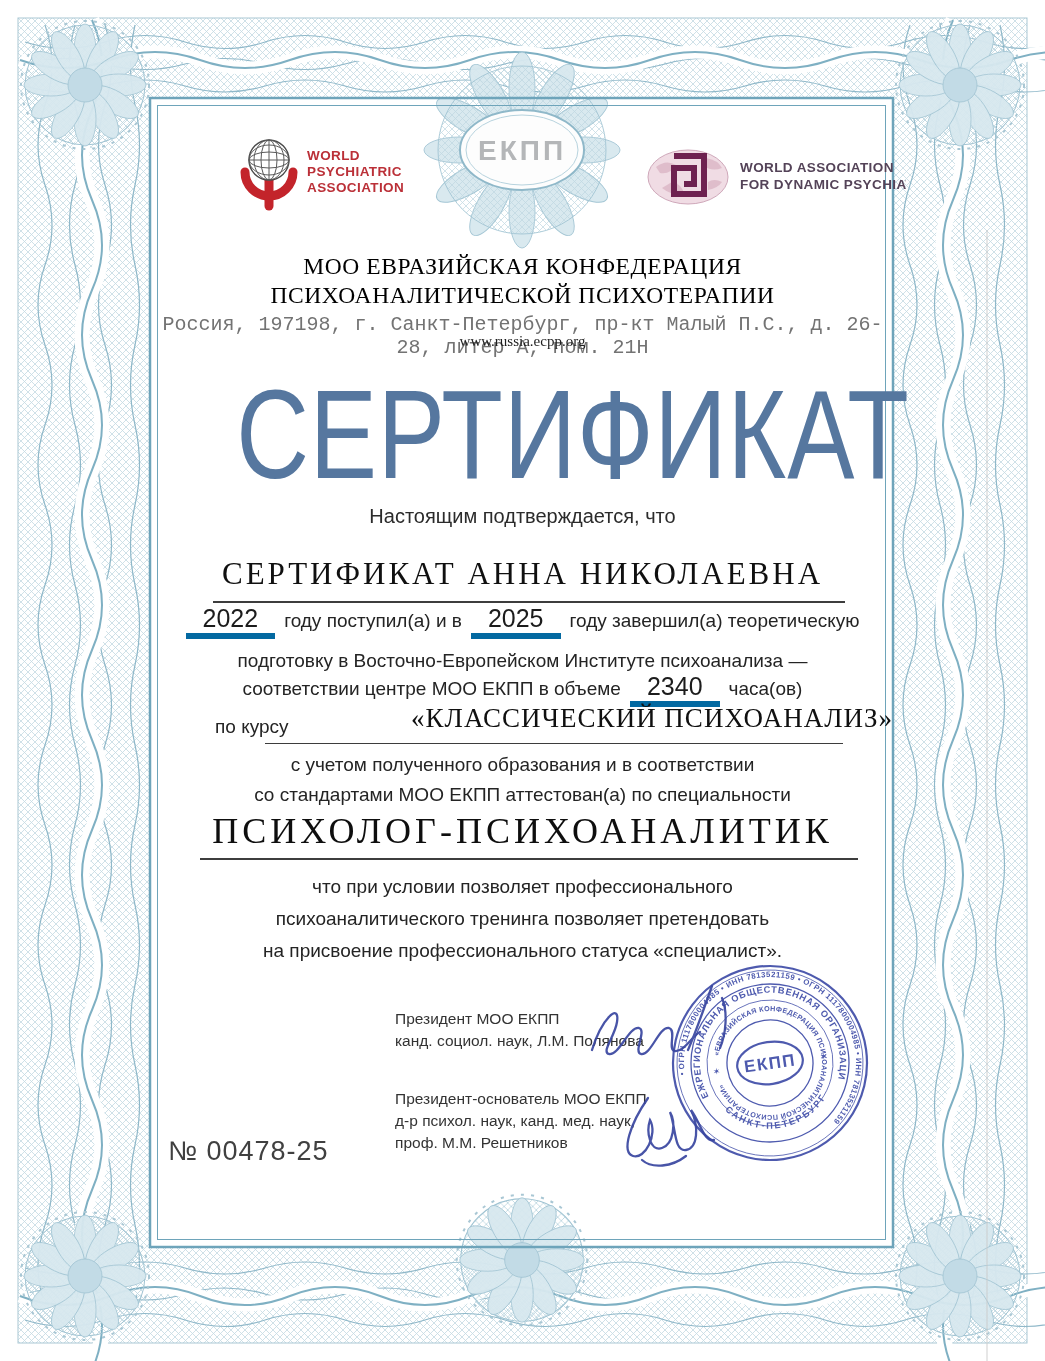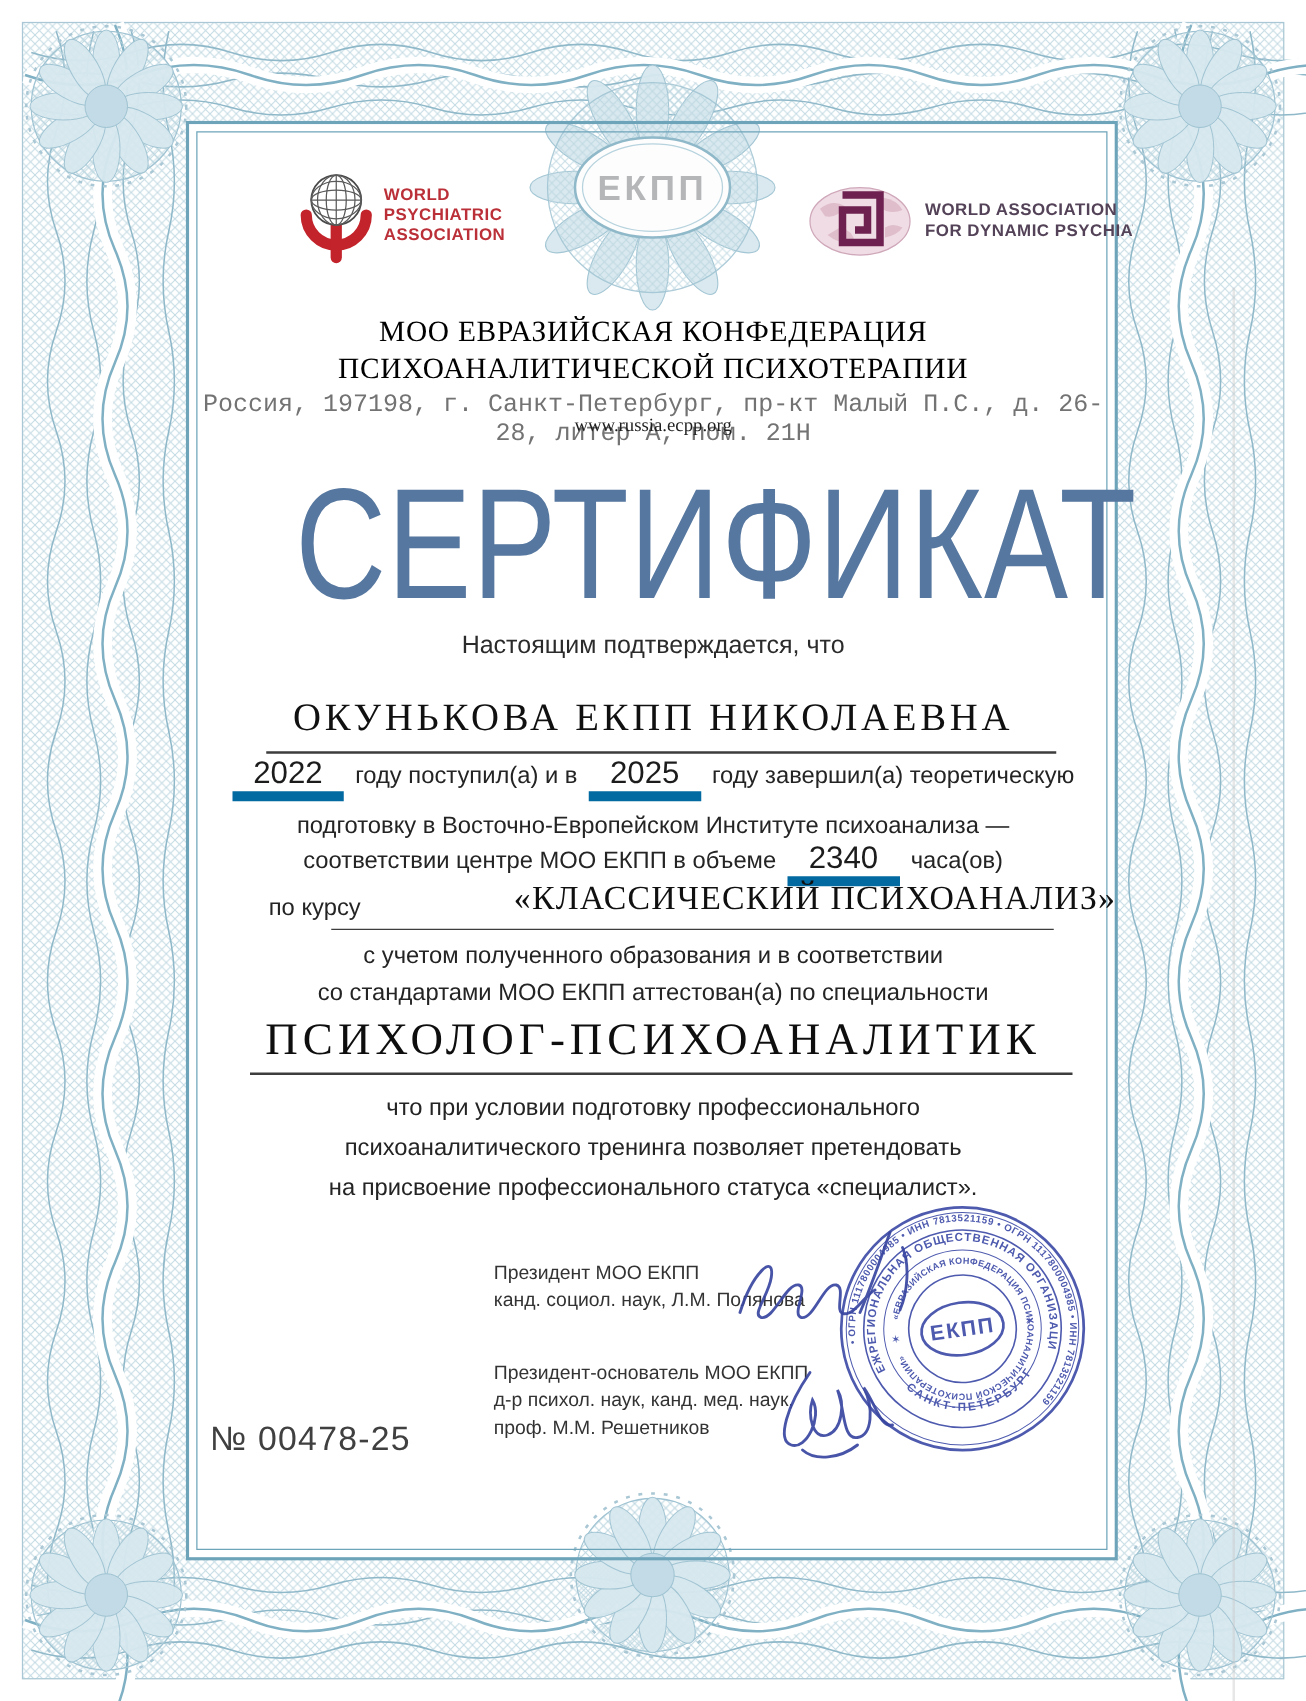--- a/index.html
+++ b/index.html
@@ -14,21 +14,21 @@
 
   .big-title{color:#56779f;font-size:126px;font-weight:400;letter-spacing:1px;line-height:1;
              display:inline-block;transform:scaleX(.80);transform-origin:center;white-space:nowrap;}
   .subtitle{font-size:20px;font-weight:500;color:#2b2b2b;}
 
   .name{font-family:"Liberation Serif",serif;font-size:31px;letter-spacing:3px;color:#101010;white-space:nowrap;}
   .rule{position:absolute;height:0;border-top:2px solid #3d3d3d;}
   .rule-thin{border-top-width:1.6px;}
 
   .bodyrow{display:flex;justify-content:center;align-items:baseline;gap:9px;font-size:19px;color:#242424;white-space:nowrap;}
-  .fill{font-size:25px;color:#1c1c1c;border-bottom:8px solid #0369a1;padding:0 17px 2px;line-height:1;}
+  .fill{font-size:25px;color:#1c1c1c;border-bottom:6px solid #0369a1;padding:0 17px 2px;line-height:1;}
   .bodytext{font-size:19px;color:#242424;line-height:30px;}
 
   .course{font-family:"Liberation Serif",serif;font-size:27px;letter-spacing:1px;color:#101010;white-space:nowrap;text-align:right;}
   .course-label{font-size:19px;color:#242424;}
   .specialty{font-family:"Liberation Serif",serif;font-size:36px;letter-spacing:4px;color:#0e0e0e;white-space:nowrap;}
 
   .sigblock{font-size:15.5px;line-height:22px;color:#333;}
   .certnum{font-size:27px;letter-spacing:1px;color:#404040;}
 
   .page-edge{position:absolute;left:986px;top:230px;width:2px;height:1131px;background:#c9c9c9;opacity:.45;}
@@ -174,21 +174,21 @@
   <div class="abs center org-line" style="top:252px">МОО ЕВРАЗИЙСКАЯ КОНФЕДЕРАЦИЯ</div>
   <div class="abs center org-line" style="top:281px">ПСИХОАНАЛИТИЧЕСКОЙ ПСИХОТЕРАПИИ</div>
   <div class="abs center addr" style="top:313px">Россия, 197198, г. Санкт-Петербург, пр-кт Малый П.С., д. 26-28, литер А, пом. 21Н</div>
   <div class="abs center site" style="top:333px">www.russia.ecpp.org</div>
 
   <div class="abs center" style="top:372px">
     <span class="big-title">СЕРТИФИКАТ</span>
   </div>
   <div class="abs center subtitle" style="top:505px">Настоящим подтверждается, что</div>
 
-  <div class="abs center name" style="top:556px">ОКУНЬКОВА ЕКПП НИКОЛАЕВНА</div>
+  <div class="abs center name" style="top:556px">СЕРТИФИКАТ АННА НИКОЛАЕВНА</div>
   <div class="rule" style="left:213px;width:632px;top:601px"></div>
 
   <div class="abs center bodyrow" style="top:606px">
     <span class="fill">2022</span>
     <span>году поступил(а) и в</span>
     <span class="fill">2025</span>
     <span>году завершил(а) теоретическую</span>
   </div>
 
   <div class="abs center bodytext" style="top:646px">подготовку в Восточно-Европейском Институте психоанализа —</div>
@@ -202,21 +202,21 @@
   <div class="abs course-label" style="left:215px;top:716px">по курсу</div>
   <div class="abs center course" style="top:703px">«КЛАССИЧЕСКИЙ ПСИХОАНАЛИЗ»</div>
   <div class="rule rule-thin" style="left:265px;width:578px;top:743px"></div>
 
   <div class="abs center bodytext" style="top:750px">с учетом полученного образования и в соответствии</div>
   <div class="abs center bodytext" style="top:780px">со стандартами МОО ЕКПП аттестован(а) по специальности</div>
 
   <div class="abs center specialty" style="top:810px">ПСИХОЛОГ-ПСИХОАНАЛИТИК</div>
   <div class="rule" style="left:200px;width:658px;top:858px"></div>
 
-  <div class="abs center bodytext" style="top:872px">что при условии подготовку профессионального</div>
+  <div class="abs center bodytext" style="top:872px">что при условии позволяет профессионального</div>
   <div class="abs center bodytext" style="top:904px">психоаналитического тренинга позволяет претендовать</div>
   <div class="abs center bodytext" style="top:936px">на присвоение профессионального статуса «специалист».</div>
 
   <div class="abs sigblock" style="left:395px;top:1008px">
     <div>Президент МОО ЕКПП</div>
     <div>канд. социол. наук, Л.М. Полянова</div>
   </div>
   <div class="abs sigblock" style="left:395px;top:1088px">
     <div>Президент-основатель МОО ЕКПП</div>
     <div>д-р психол. наук, канд. мед. наук,</div>

